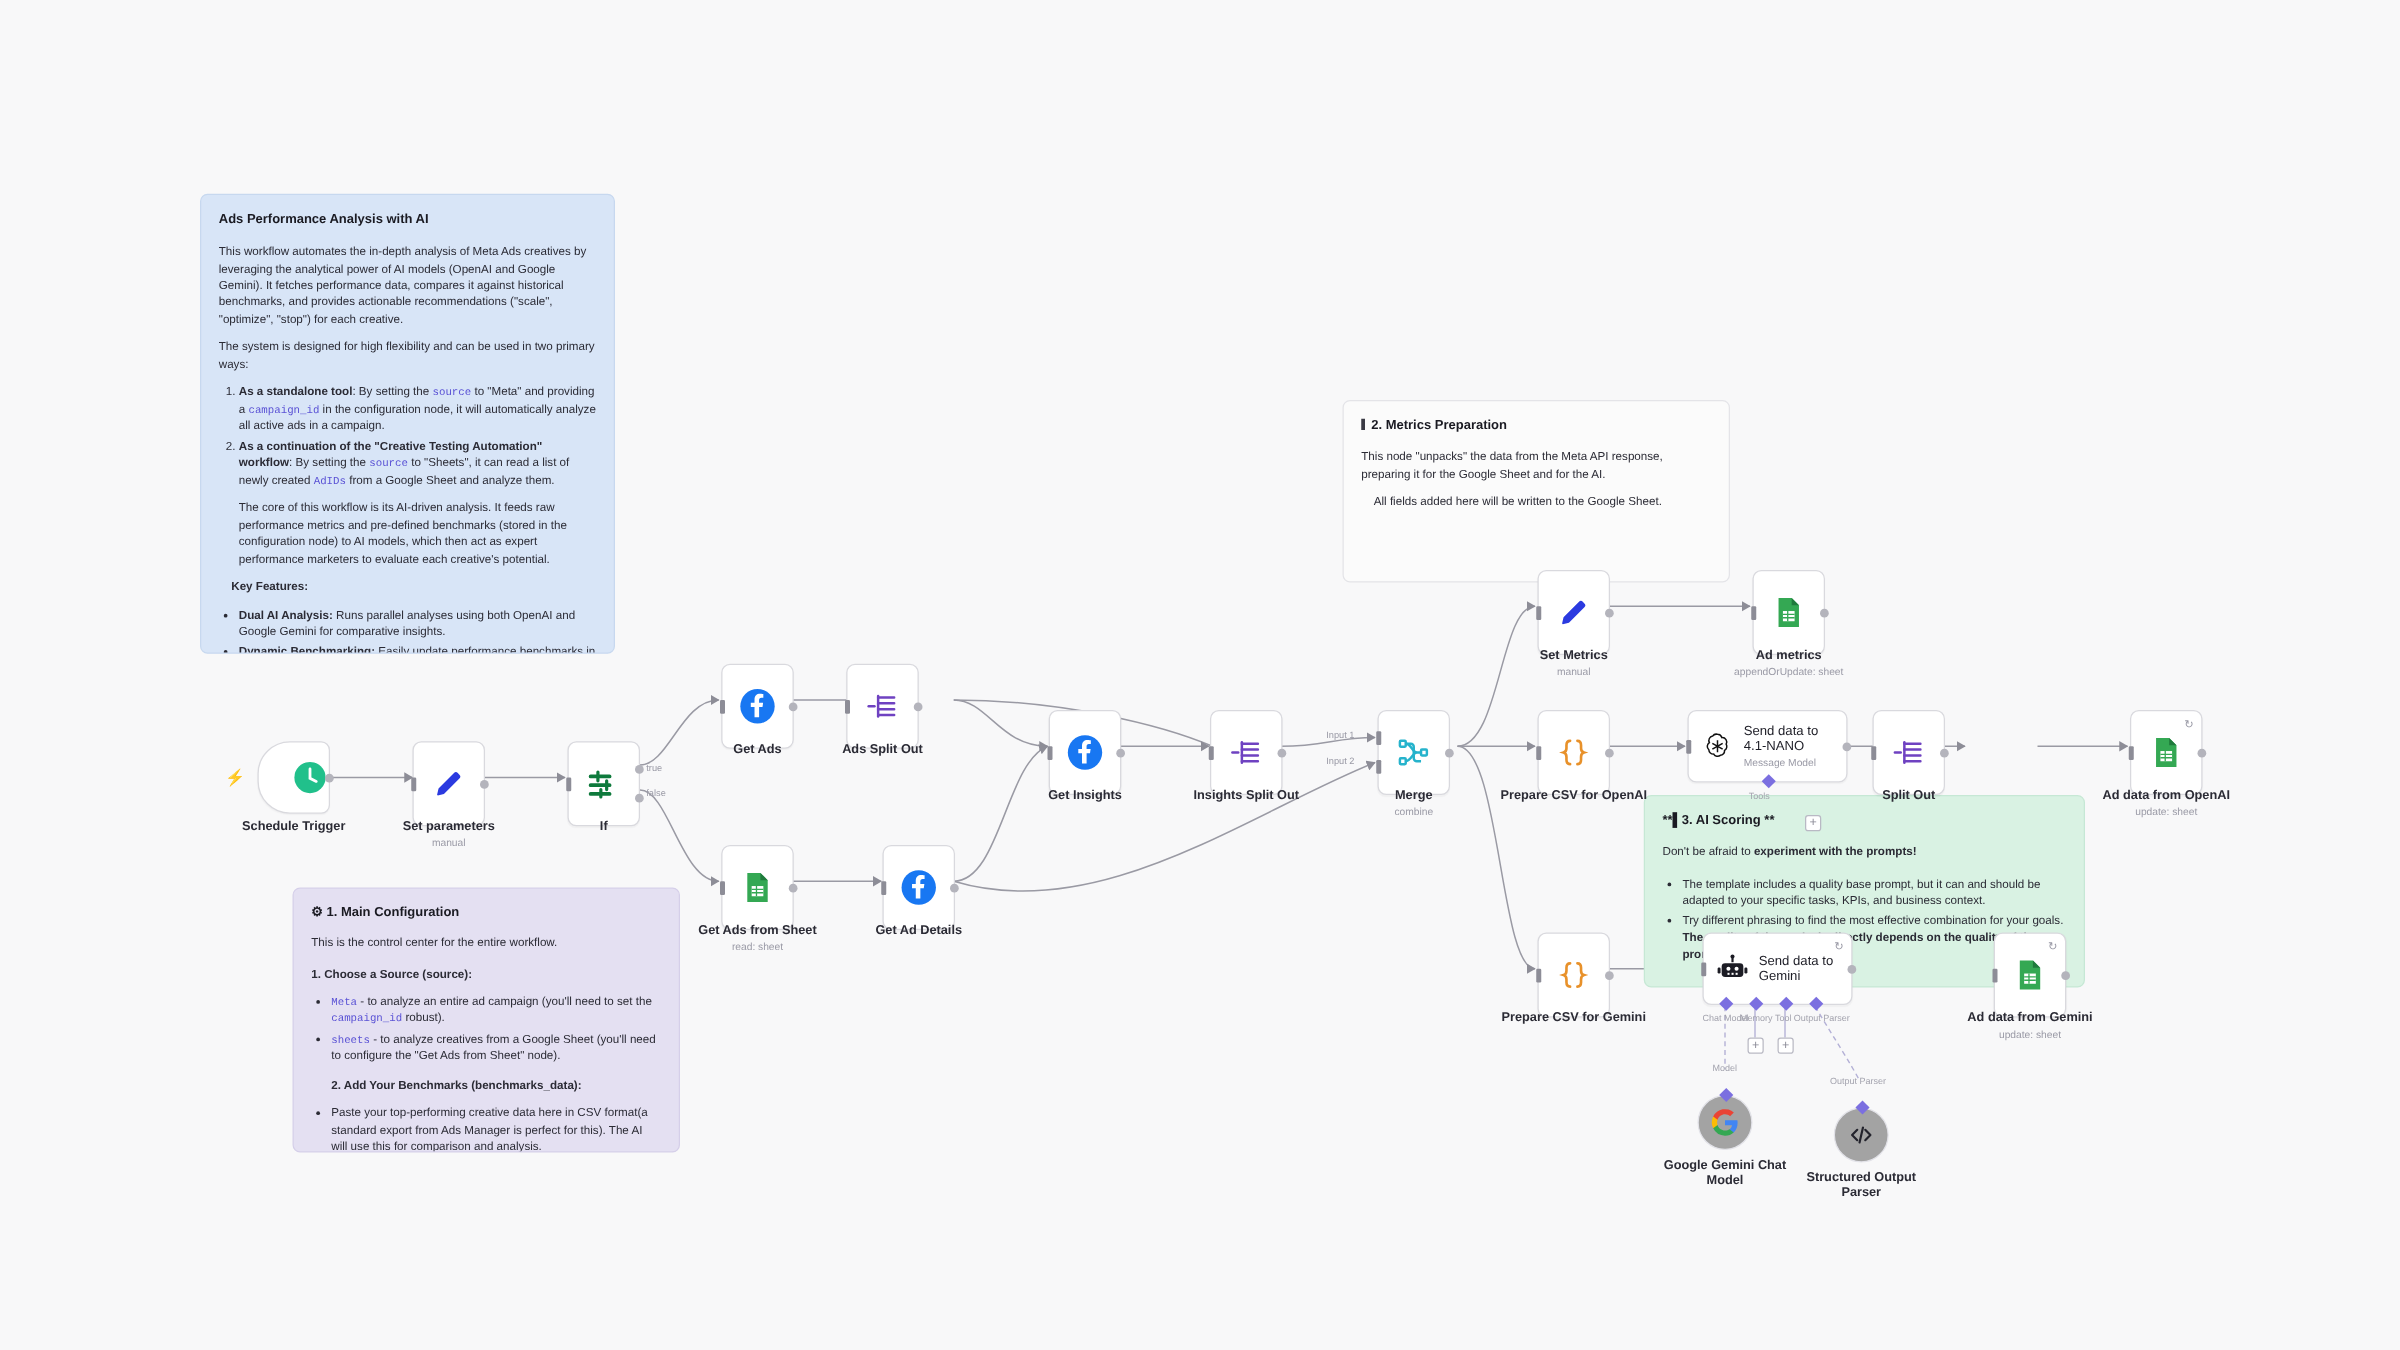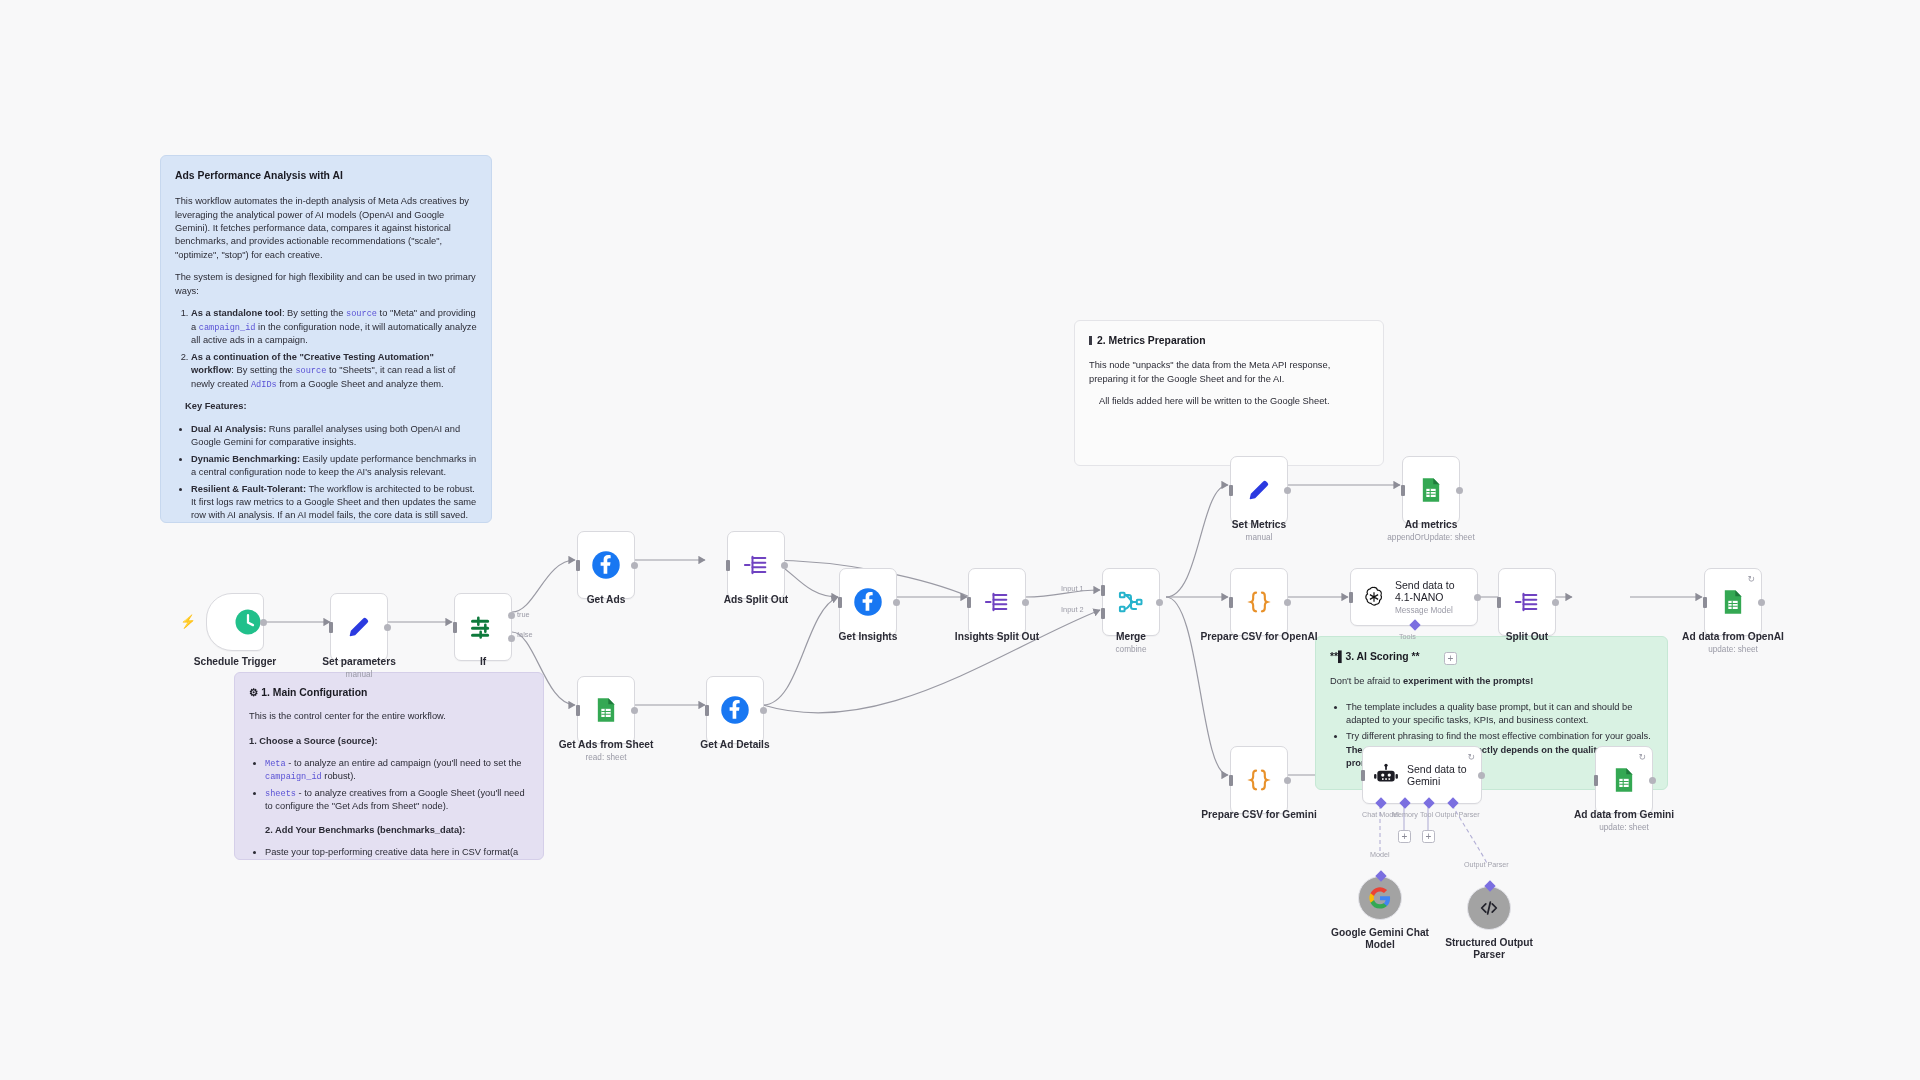--- a/index.html
+++ b/index.html
@@ -179,30 +179,31 @@
   </svg>
 
   <div class="sticky sticky-blue" style="left:160px; top:155px; width:332px; height:368px;">
     <h3>Ads Performance Analysis with AI</h3>
     <p>This workflow automates the in-depth analysis of Meta Ads creatives by leveraging the analytical power of AI models (OpenAI and Google Gemini). It fetches performance data, compares it against historical benchmarks, and provides actionable recommendations ("scale", "optimize", "stop") for each creative.</p>
     <p>The system is designed for high flexibility and can be used in two primary ways:</p>
     <ol>
       <li><b>As a standalone tool</b><span>: By setting the </span><code>source</code><span> to "Meta" and providing a </span><code>campaign_id</code><span> in the configuration node, it will automatically analyze all active ads in a campaign.</span></li>
       <li><b>As a continuation of the "Creative Testing Automation" workflow</b><span>: By setting the </span><code>source</code><span> to "Sheets", it can read a list of newly created </span><code>AdIDs</code><span> from a Google Sheet and analyze them.</span></li>
     </ol>
+    <p class="indent">The core of this workflow is its AI-driven analysis. It feeds raw performance metrics and pre-defined benchmarks (stored in the configuration node) to AI models, which then act as expert performance marketers to evaluate each creative's potential.</p>
     <p style="padding-left:10px;"><b>Key Features:</b></p>
     <ul>
       <li><b>Dual AI Analysis:</b><span> Runs parallel analyses using both OpenAI and Google Gemini for comparative insights.</span></li>
       <li><b>Dynamic Benchmarking:</b><span> Easily update performance benchmarks in a central configuration node to keep the AI's analysis relevant.</span></li>
       <li><b>Resilient &amp; Fault-Tolerant:</b><span> The workflow is architected to be robust. It first logs raw metrics to a Google Sheet and then updates the same row with AI analysis. If an AI model fails, the core data is still saved.</span></li>
 
     </ul>
   </div>
 
-  <div class="sticky sticky-purple" style="left:234px; top:672px; width:310px; height:188px;">
+  <div class="sticky sticky-purple" style="left:234px; top:710px; width:310px; height:212px;">
     <h3 style="margin-bottom:10px;">⚙ 1. Main Configuration</h3>
     <p>This is the control center for the entire workflow.</p>
     <p style="margin-top:11px;"><b>1. Choose a Source (source):</b></p>
     <ul>
       <li><code>Meta</code><span> - to analyze an entire ad campaign (you'll need to set the </span><code>campaign_id</code><span> robust).</span></li>
       <li><code>sheets</code><span> - to analyze creatives from a Google Sheet (you'll need to configure the "Get Ads from Sheet" node).</span></li>
     </ul>
     <p class="indent" style="margin-top:10px;"><b>2. Add Your Benchmarks (benchmarks_data):</b></p>
     <ul>
       <li><span>Paste your top-performing creative data here in CSV format(a standard export from Ads Manager is perfect for this). The AI will use this for comparison and analysis.</span></li>
@@ -270,21 +271,21 @@
       <svg class="ic" width="30" height="30" viewBox="0 0 24 24">
           <circle cx="12" cy="12" r="11" fill="#1877f2"></circle>
           <path d="M15.2 12.5l.4-2.7h-2.6V8c0-.75.37-1.48 1.55-1.48h1.18V4.2s-1.07-.18-2.1-.18c-2.14 0-3.54 1.3-3.54 3.64v2.14H7.7v2.7h2.39V19h2.94v-6.5z" fill="#fff"></path>
         </svg>
     </span>
     <span class="port in"></span>
     <span class="port out"></span>
     <span class="node-label">Get Ads</span>
   </div>
 
-  <div class="node sq" style="left:727px; top:531px;text-decoration:underline;">
+  <div class="node sq" style="left:677px; top:531px;text-decoration:underline;">
     <span>
       <svg class="ic" width="28" height="28" viewBox="0 0 24 24" stroke="#6f42c1" stroke-width="1.7" fill="none" stroke-linecap="round">
         <path d="M2.5 12h4"></path>
           <path d="M9 5v14"></path>
           <path d="M9 6h11M9 10h11M9 14h11M9 18h11"></path>
       </svg>
     </span>
     <span class="port in"></span>
     <span class="port out"></span>
     <span class="node-label">Ads Split Out</span>

